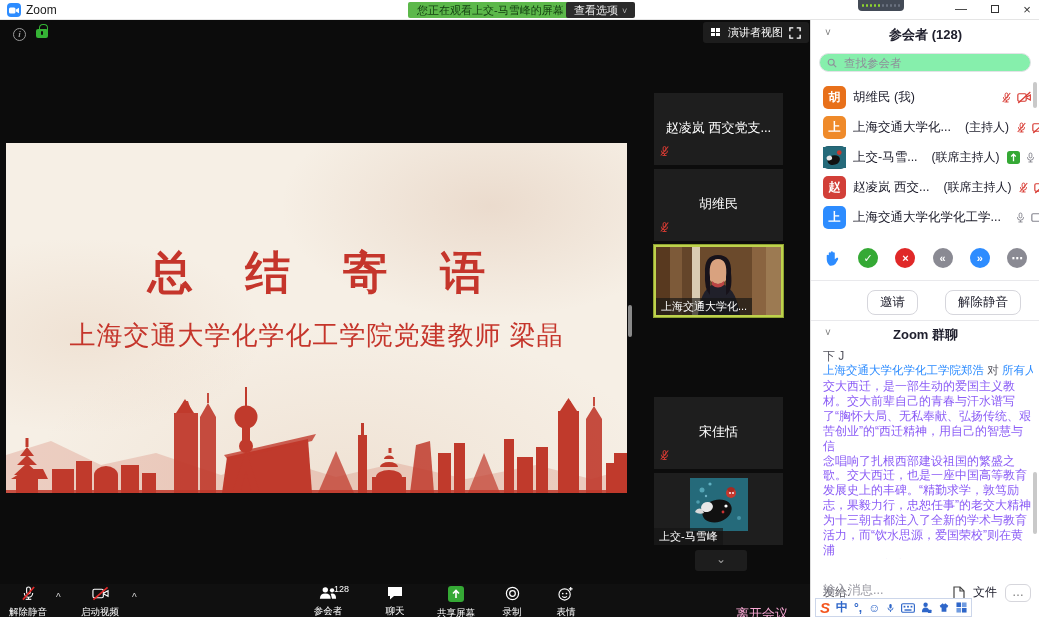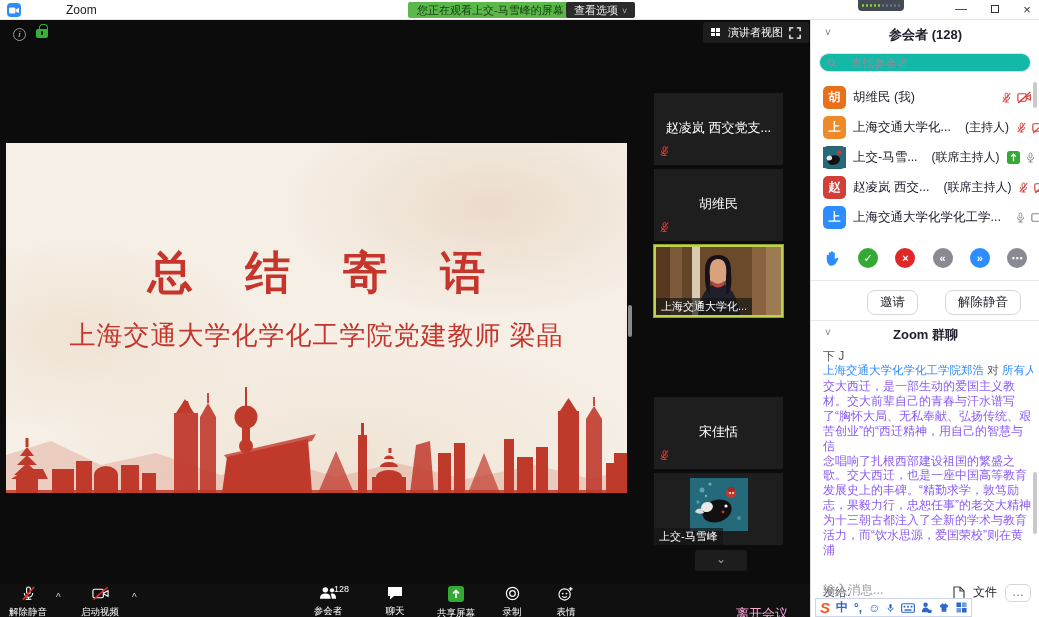--- a/index.html
+++ b/index.html
@@ -5,21 +5,21 @@
   html,body{margin:0;padding:0;background:#888;}
   *{box-sizing:border-box;}
   #app{position:relative;width:1039px;height:617px;overflow:hidden;
        font-family:"Liberation Sans","DejaVu Sans",sans-serif;background:#fff;}
   .abs{position:absolute;}
 
   
   #titlebar{left:0;top:0;width:1039px;height:20px;background:#fff;border-bottom:1px solid #e5e5e5;}
   #zoom-logo{left:7px;top:3px;width:14px;height:14px;border-radius:4px;background:#2d8cff;}
   #zoom-logo svg{position:absolute;left:2px;top:3.5px;}
-  #app-title{left:26px;top:3px;font-size:12px;color:#1b1b1b;margin-left:40px;}
+  #app-title{left:26px;top:3px;font-size:12px;color:#1b1b1b;}
   #watch-badge{left:408px;top:2px;height:16px;line-height:16px;background:#5cb84a;color:#123c10;
                font-size:11px;padding:0 9px;border-radius:2px;}
   #view-options{left:566px;top:2px;height:16px;line-height:16px;background:#2b2b2b;color:#f0f0f0;
                 font-size:11px;padding:0 8px;border-radius:2px;}
   #view-options .chev{font-size:9px;color:#bbb;margin-left:4px;}
   #mini-meter{left:858px;top:0;width:46px;height:11px;background:#434a56;border-radius:0 0 4px 4px;
               display:flex;align-items:center;justify-content:center;gap:1.5px;}
   #mini-meter i{display:block;width:2.5px;height:3px;border-radius:1px;background:#6a7280;}
   #mini-meter i.on{background:#8ed32f;}
   .winbtn{top:0;width:26px;height:19px;text-align:center;color:#333;font-size:12px;line-height:19px;}
@@ -72,22 +72,22 @@
   .tchev{position:absolute;top:8px;color:#cfcfcf;font-size:10px;}
   #count-badge{position:absolute;top:-2px;left:34px;color:#fff;font-size:9px;}
   #share-ico{display:inline-block;width:16px;height:16px;background:#35a935;border-radius:3px;position:relative;}
   #leave-btn{position:absolute;right:22px;top:21px;color:#f9a8d4;font-size:13px;}
 
   
   #panel{left:810px;top:20px;width:229px;height:597px;background:#fff;border-left:1px solid #ddd;}
   .pchev{color:#777;font-size:10px;}
   #p-header{left:0;top:6px;width:229px;text-align:center;font-size:13px;font-weight:bold;color:#20202e;}
   #p-header-chev{left:14px;top:7px;}
-  #search-box{left:8px;top:33px;width:212px;height:19px;background:#14b8a6;border:1px solid #e3e3e7;
-              border-radius:10px;display:flex;align-items:center;padding:0 7px;gap:12px;}
+  #search-box{left:8px;top:33px;width:212px;height:19px;background:#86efac;border:1px solid #e3e3e7;
+              border-radius:10px;display:flex;align-items:center;padding:0 7px;gap:5px;}
   #search-box input{border:none;background:transparent;outline:none;font-size:11.5px;color:#444;width:170px;
                     font-family:"Liberation Sans","DejaVu Sans",sans-serif;}
   #search-box input::placeholder{color:#8e8e99;}
   .prow{position:absolute;left:0;width:229px;height:30px;display:flex;align-items:center;padding:0 8px 0 12px;gap:7px;}
   .pavatar{width:23px;height:23px;border-radius:5px;color:#fff;font-size:12px;font-weight:bold;
            display:flex;align-items:center;justify-content:center;flex:none;}
   .pname{font-size:12.5px;color:#20202e;white-space:nowrap;}
   .prole{font-size:12px;color:#20202e;white-space:nowrap;}
   .pspacer{flex:1;}
   .rowicons{display:flex;align-items:center;gap:5px;flex:none;}

